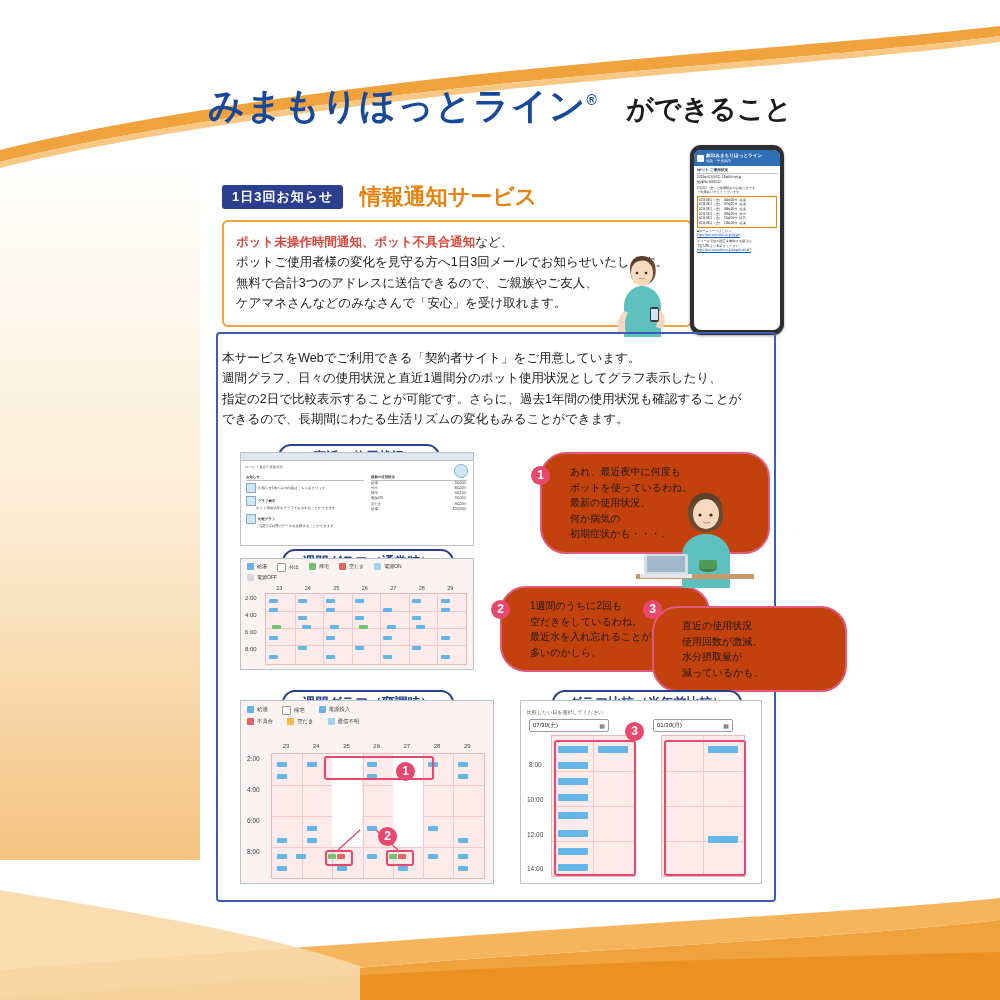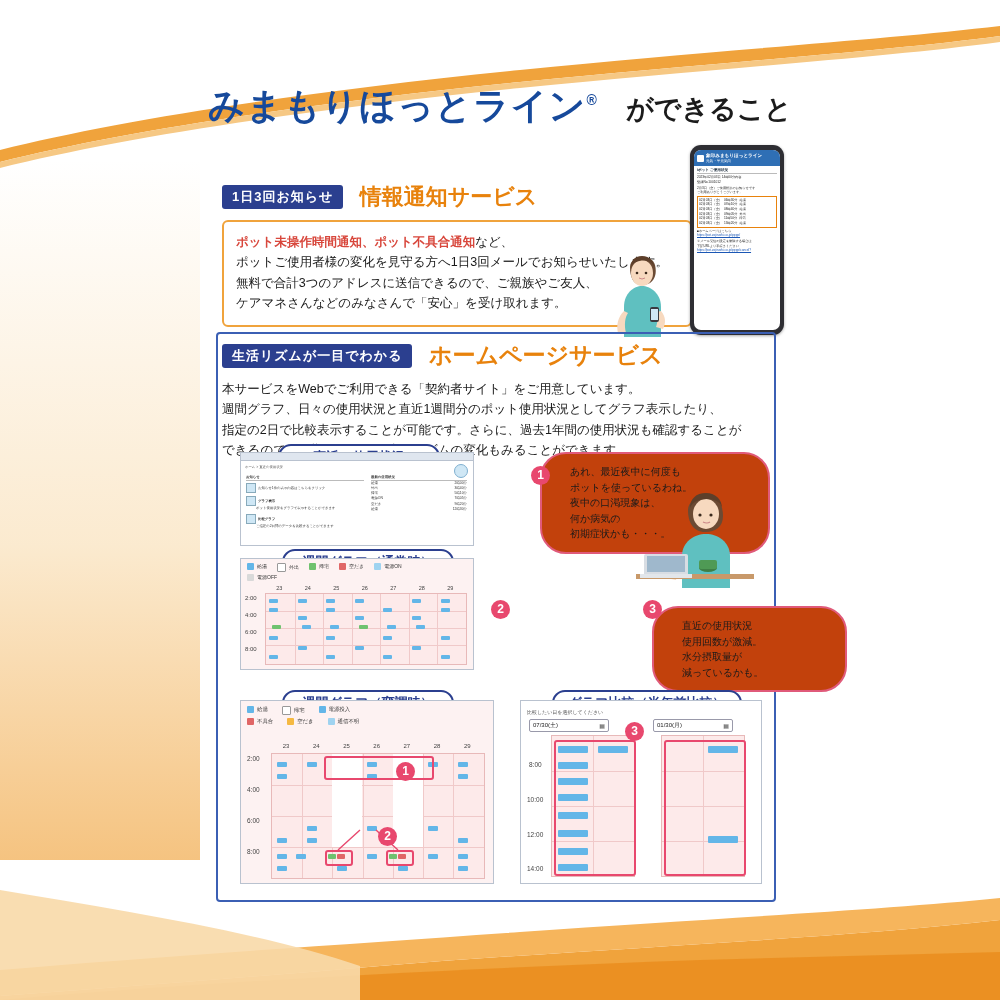--- a/index.html
+++ b/index.html
@@ -183,24 +183,20 @@
       <path d="M39,33 q3,2 6,0" stroke="#c88" stroke-width="1" fill="none"></path>
       <path d="M24,92 L24,62 C24,48 34,41 42,41 C50,41 61,48 61,62 L61,92 Z" fill="#5fc0c0"></path>
       <path d="M24,66 C18,72 16,80 18,88 L26,88 C24,80 25,72 28,68 Z" fill="#f7d9bf"></path>
       <path d="M61,66 C66,72 66,78 63,84 L56,82 C58,76 58,70 56,67 Z" fill="#f7d9bf"></path>
       <rect x="50" y="62" width="9" height="15" rx="2" fill="#3a3a40"></rect>
       <rect x="51" y="64" width="7" height="11" fill="#cfe7f5"></rect>
     </svg>
   </div>
 
   <div class="sec2">
-    <div>
-      <span class="badge">生活リズムが一目でわかる</span>
-      <span class="sec-head-orange" style="font-size:23px;">ホームページサービス</span>
-    </div>
     <div style="margin-top:8px;">
       <div class="body-line">本サービスをWebでご利用できる「契約者サイト」をご用意しています。</div>
       <div class="body-line">週間グラフ、日々の使用状況と直近1週間分のポット使用状況としてグラフ表示したり、</div>
       <div class="body-line">指定の2日で比較表示することが可能です。さらに、過去1年間の使用状況も確認することが</div>
       <div class="body-line">できるので、長期間にわたる生活リズムの変化もみることができます。</div>
     </div>
   </div>
 
   <div style="position:absolute;left:216px;top:332px;width:556px;height:566px;border:2px solid #3b5fb4;border-radius:4px;"></div>
 
@@ -331,31 +327,37 @@
     </div>
     <span class="axis-lbl" style="left:4px;top:36px;">2:00</span>
     <span class="axis-lbl" style="left:4px;top:53px;">4:00</span>
     <span class="axis-lbl" style="left:4px;top:70px;">6:00</span>
     <span class="axis-lbl" style="left:4px;top:87px;">8:00</span>
   </div>
 
   <div class="bubble" style="left:540px;top:452px;width:170px;">
     <div>あれ、最近夜中に何度も</div>
     <div>ポットを使っているわね。</div>
-    <div>夜中の口渇現象は、</div>
+    <div>最新の使用状況、</div>
     <div>何か病気の</div>
     <div>初期症状かも・・・。</div>
   </div>
   <div style="position:absolute;left:690px;top:540px;">
     <svg width="30" height="26">
         <path d="M0,0 L26,22 L6,18 Z" fill="#fff" stroke="#e05a7a" stroke-width="2"></path>
       </svg>
   </div>
   <span class="numdot std" style="left:531px;top:466px;">1</span>
 
+  <div class="bubble" style="left:500px;top:586px;width:150px;">
+    <div>1週間のうちに2回も</div>
+    <div>空だきをしているわね。</div>
+    <div>最近水を入れ忘れることが</div>
+    <div>多いのかしら。</div>
+  </div>
   <span class="numdot std" style="left:491px;top:600px;">2</span>
 
   <div class="bubble" style="left:652px;top:606px;width:135px;">
     <div>直近の使用状況</div>
     <div>使用回数が激減。</div>
     <div>水分摂取量が</div>
     <div>減っているかも。</div>
   </div>
   <span class="numdot std" style="left:643px;top:600px;">3</span>
 

